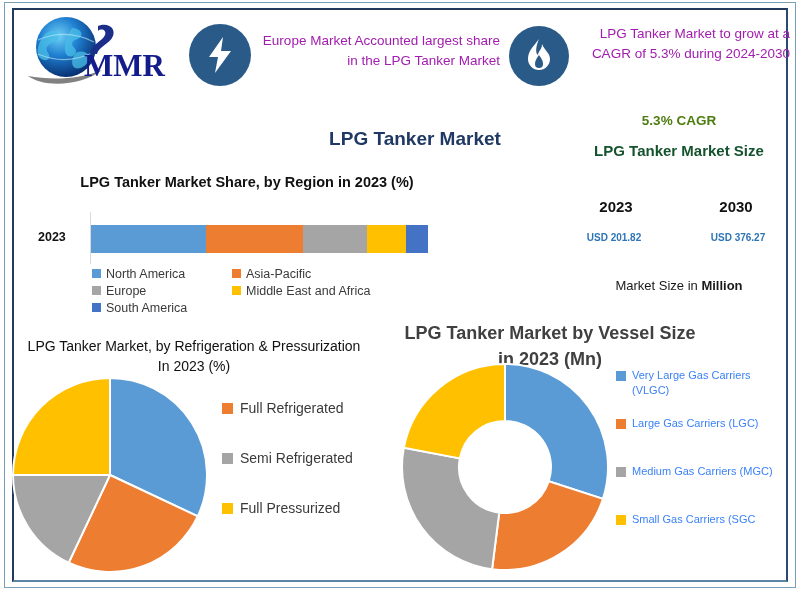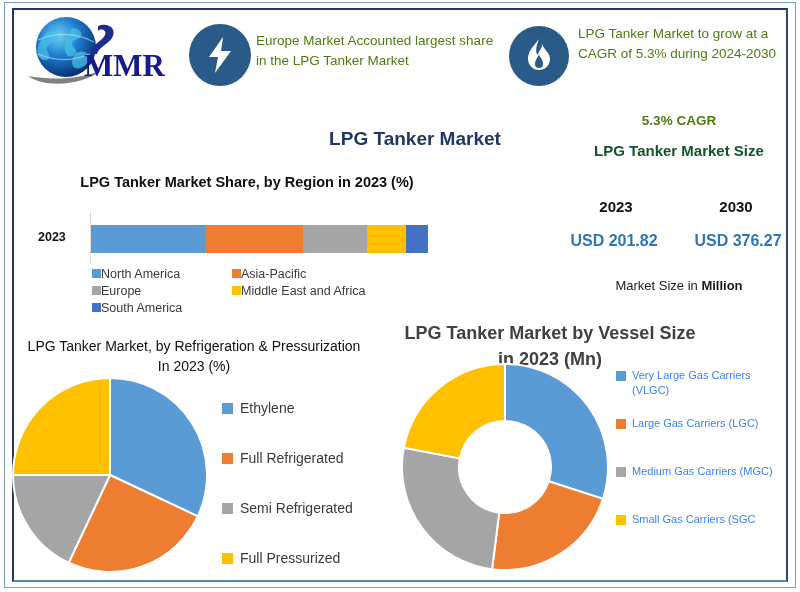--- a/index.html
+++ b/index.html
@@ -56,23 +56,23 @@
     display: flex;
     align-items: center;
     justify-content: center;
   }
   .icon-bolt-wrap { left: 189px; top: 24px; width: 62px; height: 62px; }
   .icon-flame-wrap { left: 509px; top: 26px; width: 60px; height: 60px; }
 
   .header-note {
     position: absolute;
     font-size: 13.5px;
-    color: #4d7c0f;
+    color: #a21caf;
     line-height: 1.45;
-    text-align: left;
+    text-align: right;
   }
   .note-europe { left: 256px; top: 31px; width: 244px; }
   .note-cagr   { left: 578px; top: 24px; width: 212px; }
 
   
   .main-title {
     position: absolute;
     left: 230px; top: 128px;
     width: 370px;
     text-align: center;
@@ -109,21 +109,21 @@
     font-size: 15px;
     font-weight: bold;
     color: #111111;
   }
   .value-row {
     position: absolute;
     left: 552px; top: 232px;
     width: 248px;
     display: flex;
     justify-content: space-around;
-    font-size: 16px;
+    font-size: 10px;
     font-weight: bold;
     color: #2e75b6;
   }
   .stat-unit {
     position: absolute;
     left: 560px; top: 278px;
     width: 238px;
     text-align: center;
     font-size: 13px;
     color: #1a1a1a;
@@ -166,21 +166,21 @@
   .region-legend {
     position: absolute;
     left: 92px; top: 265px;
     width: 380px;
     display: grid;
     grid-template-columns: 140px 1fr;
     grid-auto-rows: 17px;
     font-size: 12.5px;
     color: #3a3a3a;
   }
-  .lg-item { display: flex; align-items: center; }
+  .lg-item { display: flex; align-items: center; gap: 5px; }
   .lg-swatch { width: 9px; height: 9px; flex: 0 0 auto; }
 
   
   .pie-title {
     position: absolute;
     left: 24px; top: 336px;
     width: 340px;
     text-align: center;
     font-size: 14px;
     font-weight: normal;
@@ -338,24 +338,20 @@
   <div class="pie-holder">
     <svg width="200" height="200" viewBox="0 0 200 200" id="pie-svg">
         <path d="M 100 100 L 100 3 A 97 97 0 0 1 187.7682240892039 141.30059128181205 Z" fill="#5b9bd5" stroke="#ffffff" stroke-width="2"></path>
         <path d="M 100 100 L 187.7682240892039 141.30059128181205 A 97 97 0 0 1 58.69940871818795 187.7682240892039 Z" fill="#ed7d31" stroke="#ffffff" stroke-width="2"></path>
         <path d="M 100 100 L 58.69940871818795 187.7682240892039 A 97 97 0 0 1 3 100.00000000000001 Z" fill="#a5a5a5" stroke="#ffffff" stroke-width="2"></path>
         <path d="M 100 100 L 3 100.00000000000001 A 97 97 0 0 1 99.99999999999999 3 Z" fill="#ffc000" stroke="#ffffff" stroke-width="2"></path>
       </svg>
   </div>
   <div class="pie-legend" id="pie-legend">
       <div class="lg-row">
-        <span class="lg-swatch" style="background: rgb(91, 155, 213);"></span>
-        <span>Ethylene</span>
-      </div>
-      <div class="lg-row">
         <span class="lg-swatch" style="background: rgb(237, 125, 49);"></span>
         <span>Full Refrigerated</span>
       </div>
       <div class="lg-row">
         <span class="lg-swatch" style="background: rgb(165, 165, 165);"></span>
         <span>Semi Refrigerated</span>
       </div>
       <div class="lg-row">
         <span class="lg-swatch" style="background: rgb(255, 192, 0);"></span>
         <span>Full Pressurized</span>

